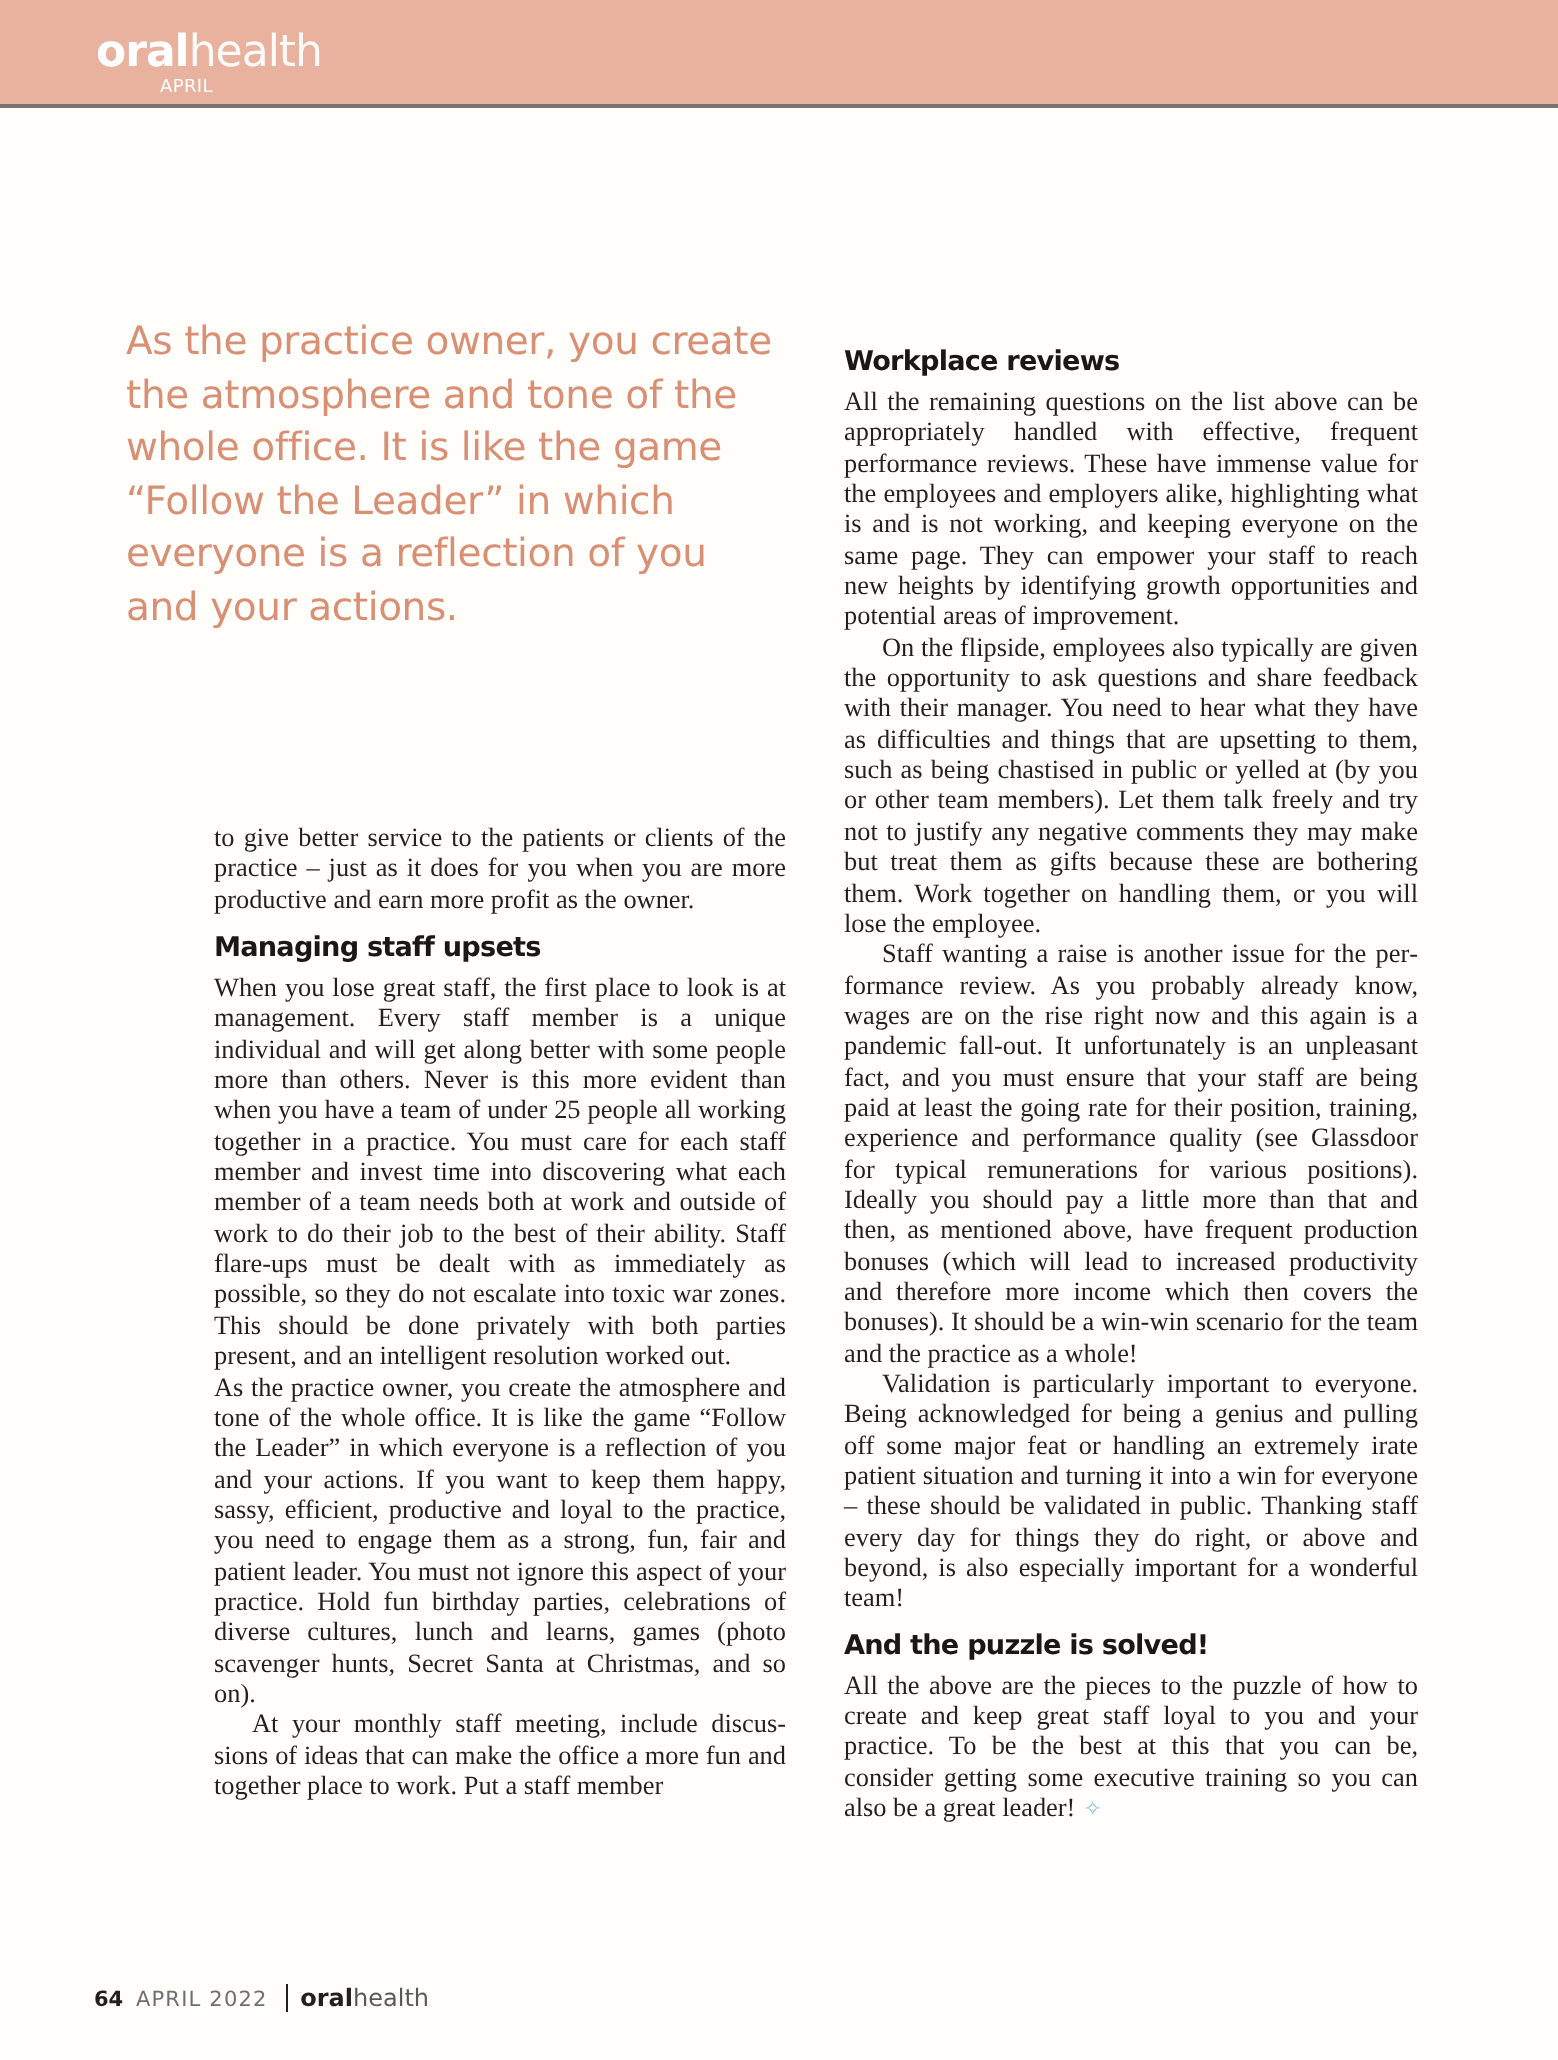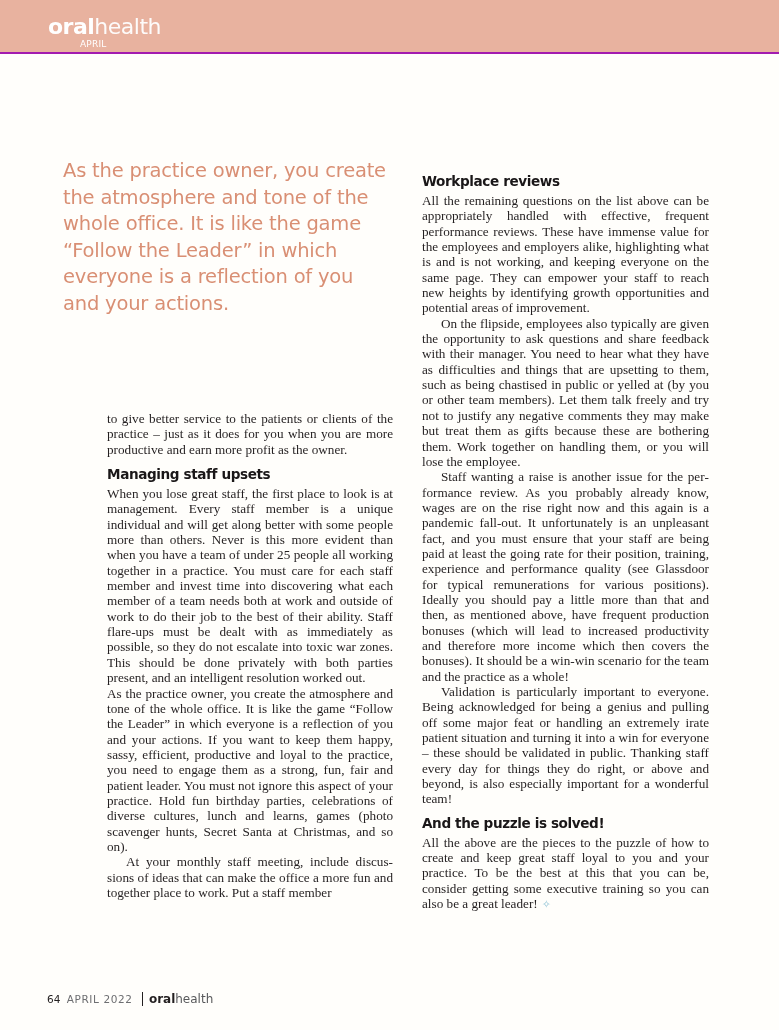--- a/index.html
+++ b/index.html
@@ -2,21 +2,21 @@
 <html><head>
 <meta charset="utf-8">
 <style>
   * { box-sizing: border-box; margin: 0; padding: 0; }
   html, body { width: 779px; height: 1030px; background: #fffefb; overflow: hidden; }
   body { position: relative; font-family: "Liberation Serif", "DejaVu Serif", serif; color: #231f20; }
 
   .header-band {
     position: absolute; left: 0; top: 0; width: 779px; height: 54px;
     background: #e8b29f;
-    border-bottom: 2px solid #a21caf;
+    border-bottom: 2px solid #737373;
   }
   .brand {
     position: absolute; left: 48px; top: 16px;
     font-family: "DejaVu Sans", "Liberation Sans", sans-serif;
     color: #ffffff; font-size: 22px; letter-spacing: -0.5px; line-height: 1;
   }
   .brand .b1 { font-weight: bold; }
   .brand .b2 { font-weight: normal; opacity: 0.95; }
   .brand-sub {
     position: absolute; left: 80px; top: 40px;
@@ -49,21 +49,21 @@
   .endmark {
     display: inline-block; color: #8fc3d6; font-size: 11px; margin-left: 4px;
     font-family: "DejaVu Sans", sans-serif;
   }
 
   .footer {
     position: absolute; left: 47px; top: 991px; height: 16px;
     font-family: "DejaVu Sans", "Liberation Sans", sans-serif;
     font-size: 10.5px; line-height: 16px; color: #231f20; white-space: nowrap;
   }
-  .footer .pg { font-weight: normal; margin-top: 40px; }
+  .footer .pg { font-weight: bold; margin-top: 40px; }
   .footer .date { color: #6d6e71; letter-spacing: 0.6px; margin-left: 3px; text-align: right; }
   .footer .sep { display: inline-block; width: 1px; height: 14px; background: #231f20; vertical-align: -3px; margin: 0 6px; }
   .footer .fb1 { font-weight: bold; font-size: 12px; }
   .footer .fb2 { font-size: 12px; color: #58595b; }
 </style>
 </head>
 <body>
 
 <div class="header-band">
   <div class="brand">

